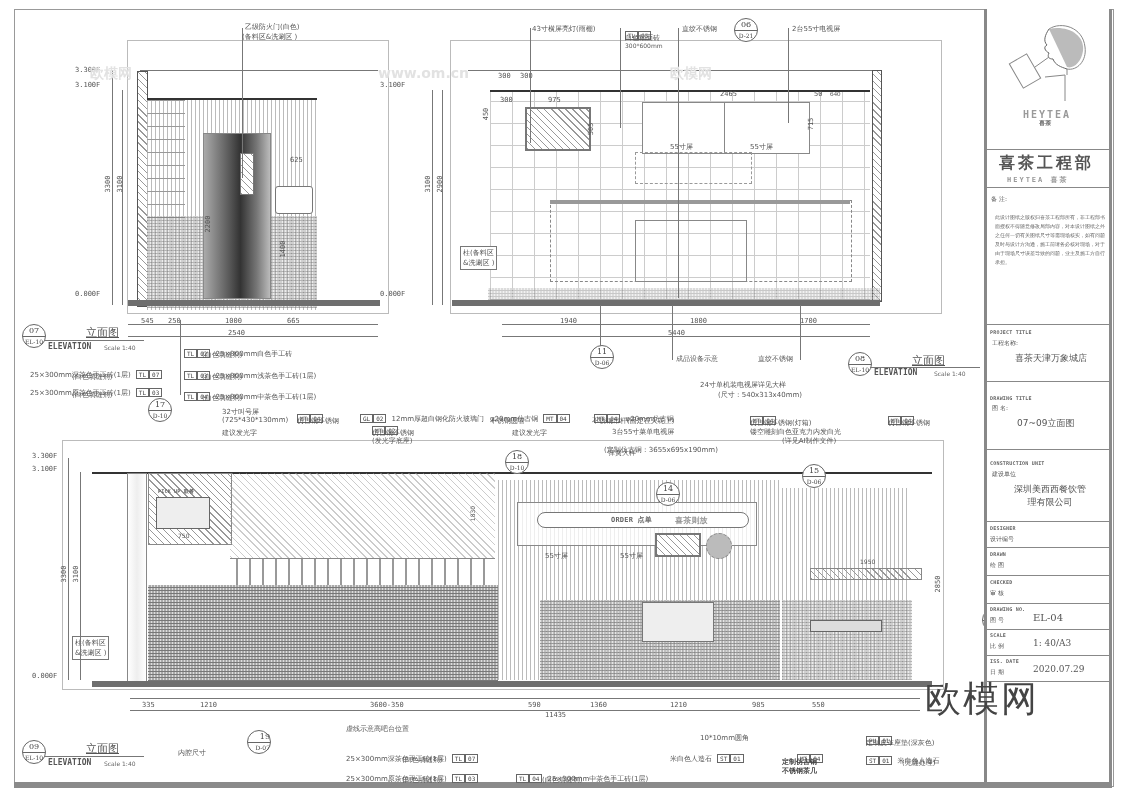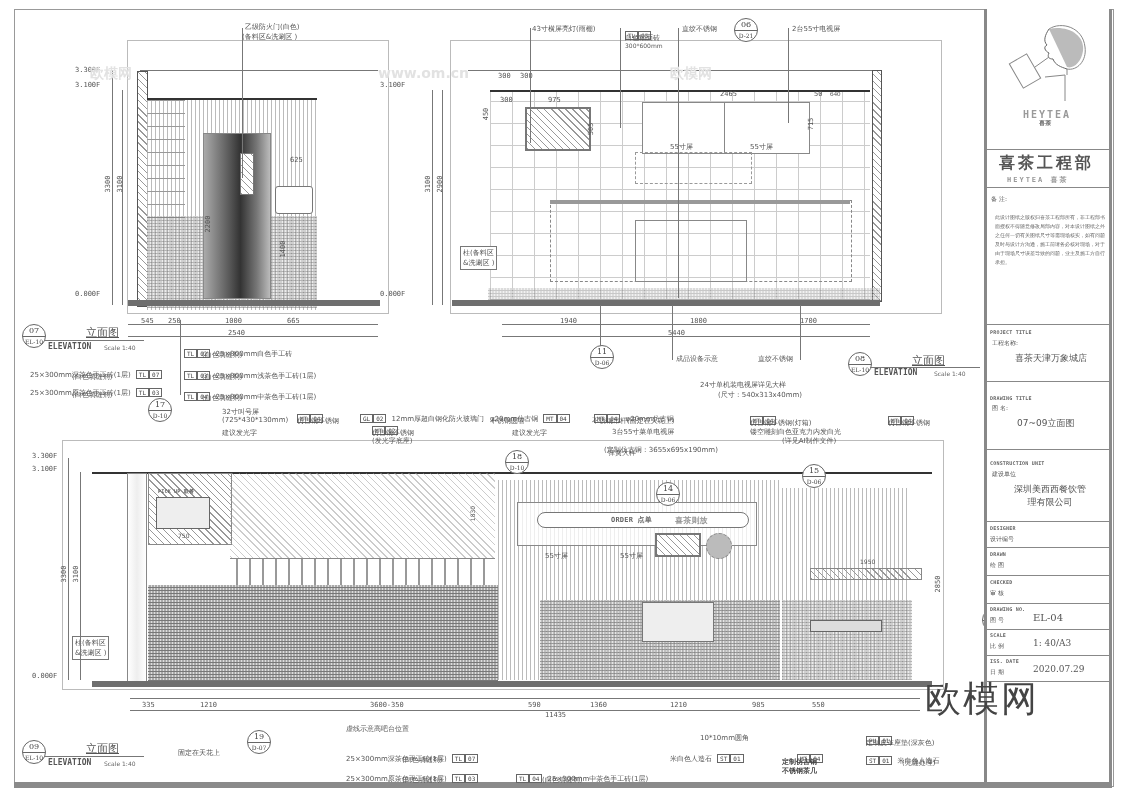--- a/index.html
+++ b/index.html
@@ -331,22 +331,22 @@
     <span class="tag">MT</span><span class="tag">04</span>
   </div>
   <div class="abs lbl" style="left:750px;top:418px;">仿古铜不锈钢(灯箱)</div>
   <div class="abs lbl" style="left:750px;top:427px;">镂空雕刻白色亚克力内发白光</div>
   <div class="abs lbl" style="left:782px;top:436px;">(详见AI制作文件)</div>
   <div class="abs" style="left:888px;top:408px;">
     <span class="tag">MT</span><span class="tag">04</span>
   </div>
   <div class="abs lbl" style="left:888px;top:418px;">仿古铜不锈钢</div>
 
-  <div class="abs lbl" style="left:178px;top:748px;">固定在天花上</div>
-  <div class="circle" style="left:247px;top:730px;">
+  <div class="abs lbl" style="left:178px;top:748px;">内腔尺寸</div>
+  <div class="circle" style="left:247px;top:730px;text-align:right;">
     <span class="n">19</span>
     <span class="d">D-07</span>
   </div>
   <div class="abs lbl" style="left:346px;top:724px;">虚线示意高吧台位置</div>
   <div class="abs" style="left:346px;top:746px;">
     <span class="lbl">25×300mm深茶色手工砖(1层)</span>
     <span class="tag">TL</span><span class="tag">07</span>
   </div>
   <div class="abs lbl" style="left:402px;top:755px;">(白色填缝剂)</div>
   <div class="abs" style="left:346px;top:766px;">

